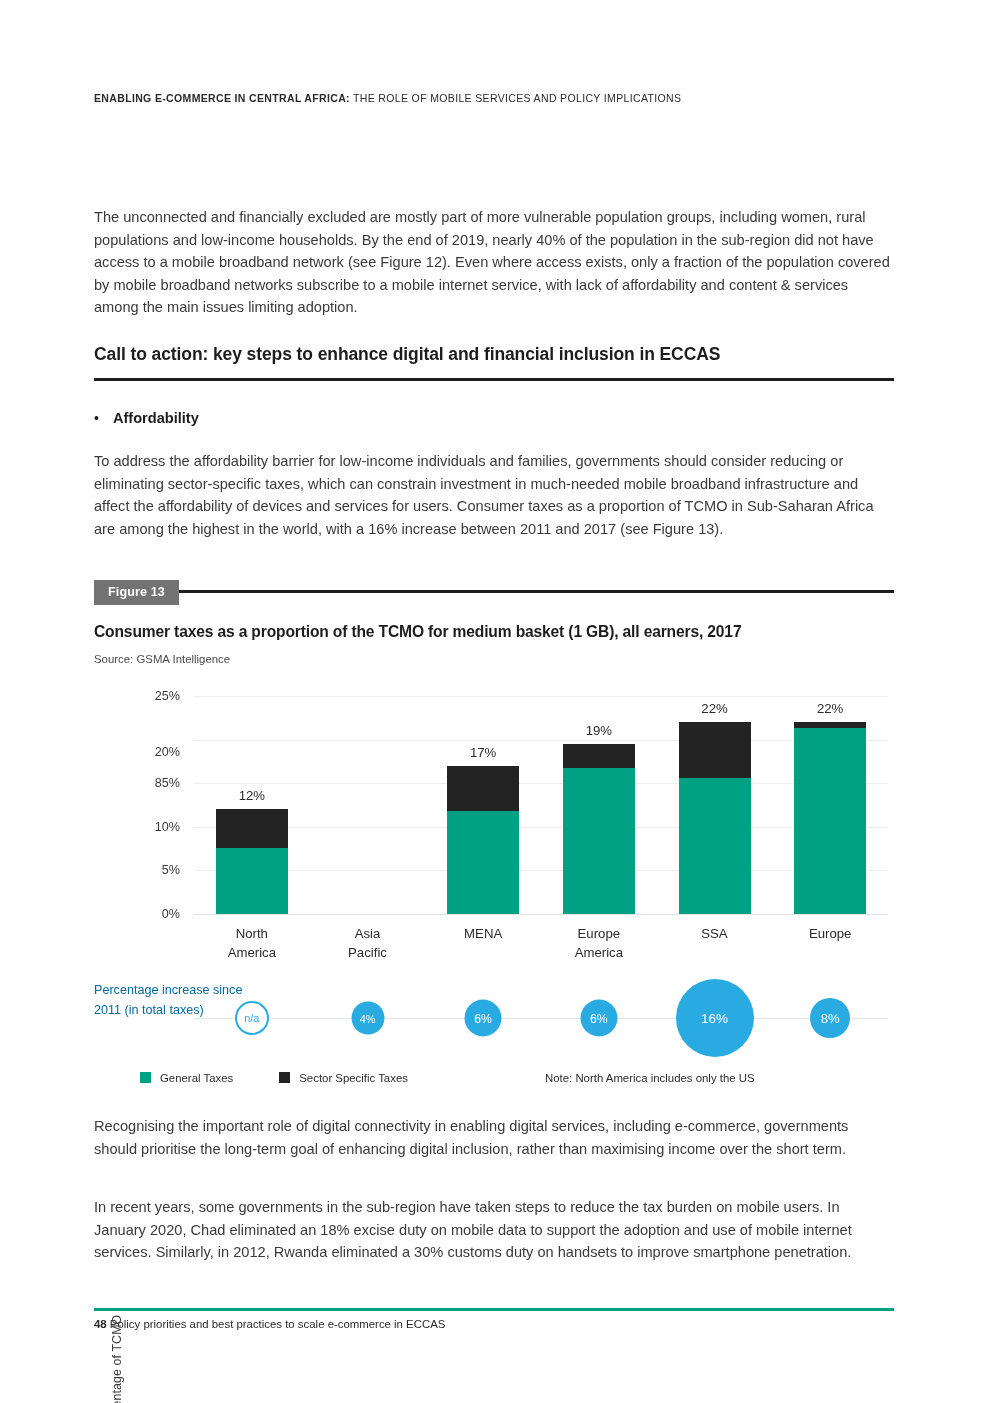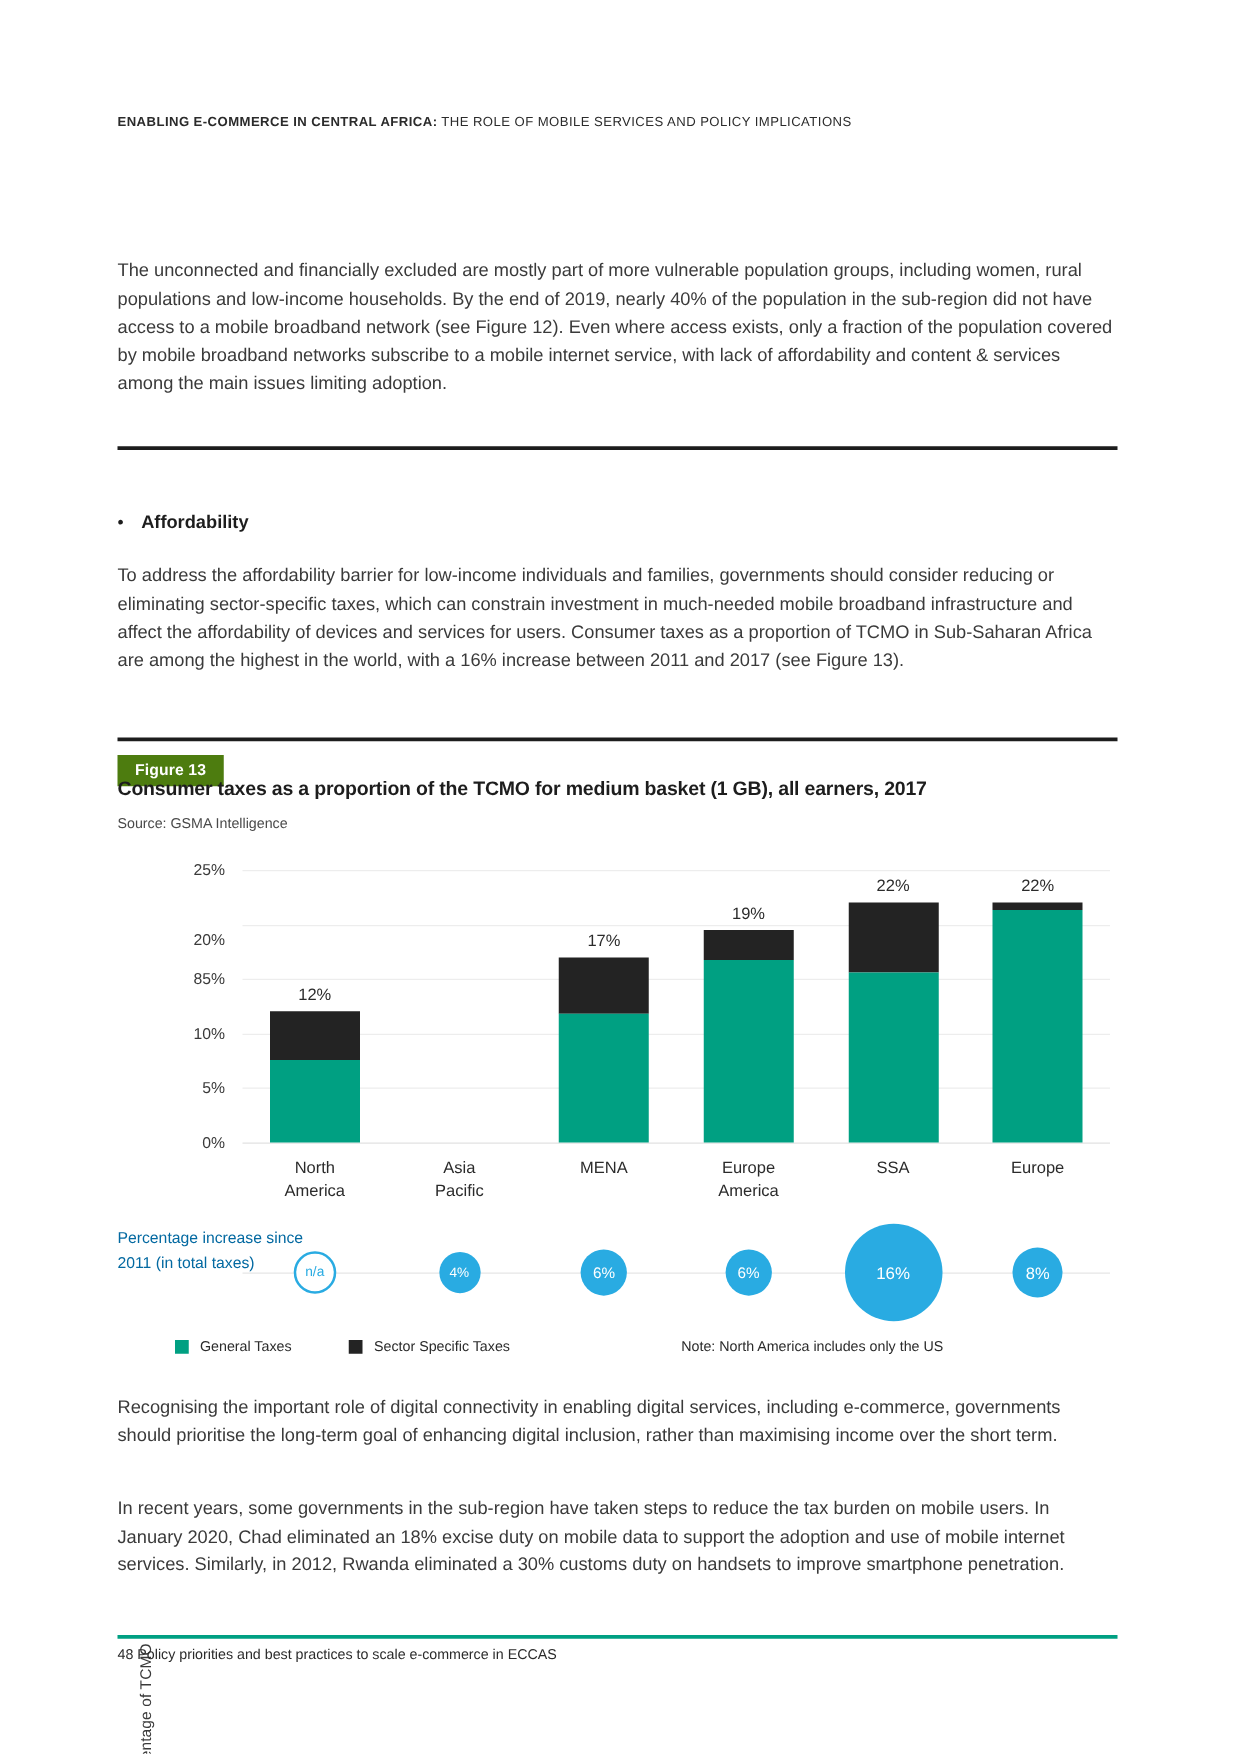--- a/index.html
+++ b/index.html
@@ -71,25 +71,24 @@
   .figure-bar {
     position: absolute; left: 94px; top: 580px; width: 800px;
     height: 24px;
   }
   .figure-bar .fb-rule {
     position: absolute; left: 0; right: 0; top: 10px;
     height: 3px; background: #1d1d1d;
   }
   .figure-badge {
     position: absolute; left: 0; top: 0;
-    background: #4d7c0f; color: #ffffff;
+    background: #737373; color: #ffffff;
     font-size: 12.6px; font-weight: bold;
     padding: 5px 14px 6px 14px;
     letter-spacing: 0.1px;
-    margin-top: 24px;
   }
 
   
   .fig-title {
     position: absolute; left: 94px; top: 623px; width: 800px;
     font-size: 15.6px; font-weight: bold; color: #1d1d1d;
     letter-spacing: -0.15px;
   }
   .fig-source {
     position: absolute; left: 94px; top: 653px;
@@ -207,36 +206,37 @@
 
   
   .footer-rule {
     position: absolute; left: 94px; top: 1308px; width: 800px;
     height: 2.5px; background: #00a082;
   }
   .footer-text {
     position: absolute; left: 94px; top: 1318px;
     font-size: 11.4px; color: #2b2b2b;
   }
-  .footer-text .pg { font-weight: normal; }
+  .footer-text .pg { font-weight: bold; }
 </style>
 </head>
 <body>
 
 <div class="page">
 
   <div class="running-header">
     <span class="rh-bold">ENABLING E-COMMERCE IN CENTRAL AFRICA:</span><span class="rh-rest"> THE ROLE OF MOBILE SERVICES AND POLICY IMPLICATIONS</span>
   </div>
 
   <div class="body-col" id="para-intro">
     <p class="para">The unconnected and financially excluded are mostly part of more vulnerable population groups, including women, rural populations and low-income households. By the end of 2019, nearly 40% of the population in the sub-region did not have access to a mobile broadband network (see Figure 12). Even where access exists, only a fraction of the population covered by mobile broadband networks subscribe to a mobile internet service, with lack of affordability and content &amp; services among the main issues limiting adoption.</p>
   </div>
 
   <div class="section-head-wrap">
+    <h2 class="section-head">Call to action: key steps to enhance digital and financial inclusion in ECCAS</h2>
     <div class="section-rule"></div>
   </div>
 
   <div class="bullet-row">
     <span class="bullet-dot">•</span>
     <span class="bullet-label">Affordability</span>
   </div>
 
   <div class="body-col" id="para-afford">
     <p class="para">To address the affordability barrier for low-income individuals and families, governments should consider reducing or eliminating sector-specific taxes, which can constrain investment in much-needed mobile broadband infrastructure and affect the affordability of devices and services for users. Consumer taxes as a proportion of TCMO in Sub-Saharan Africa are among the highest in the world, with a 16% increase between 2011 and 2017 (see Figure 13).</p>

